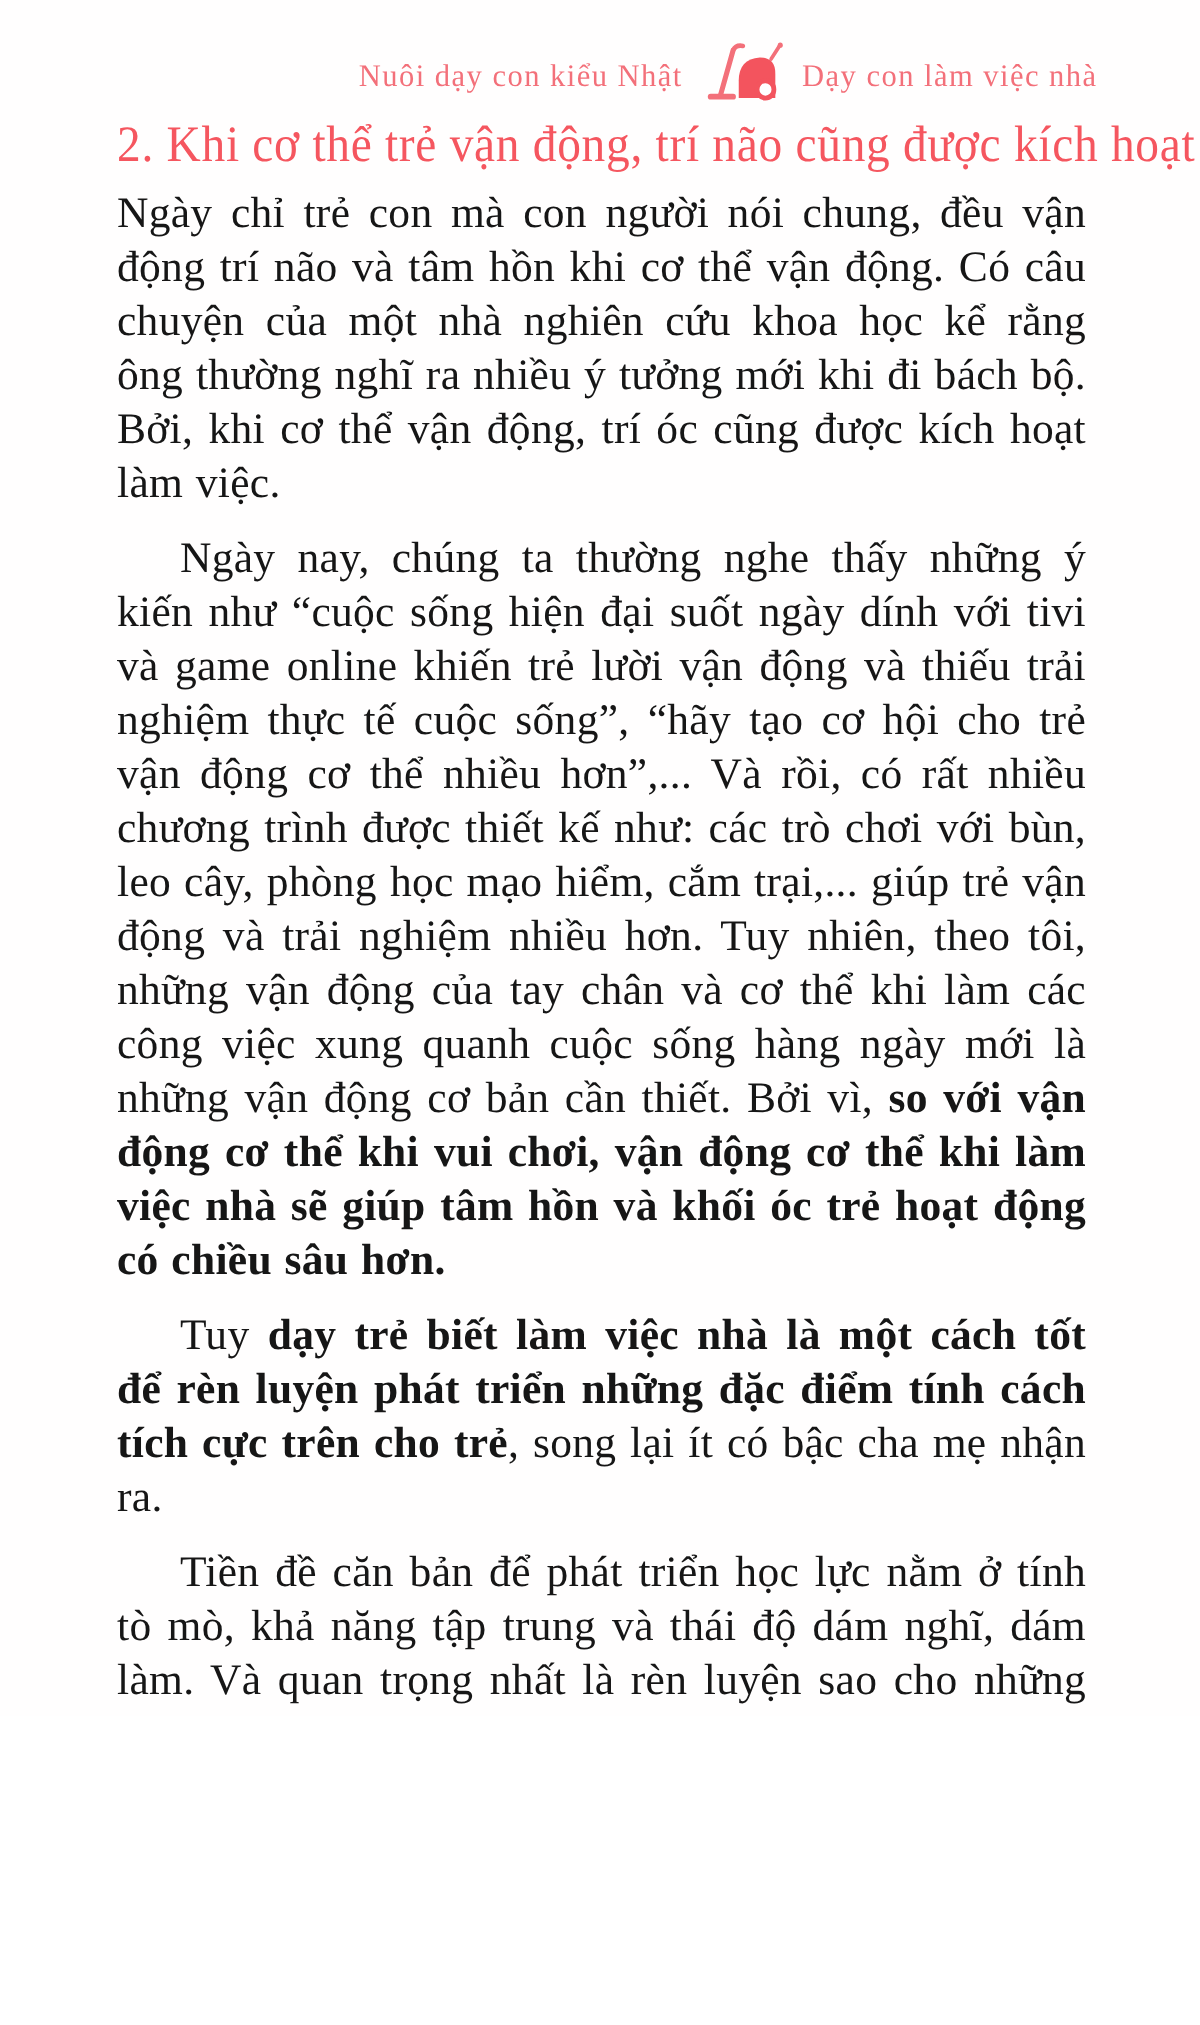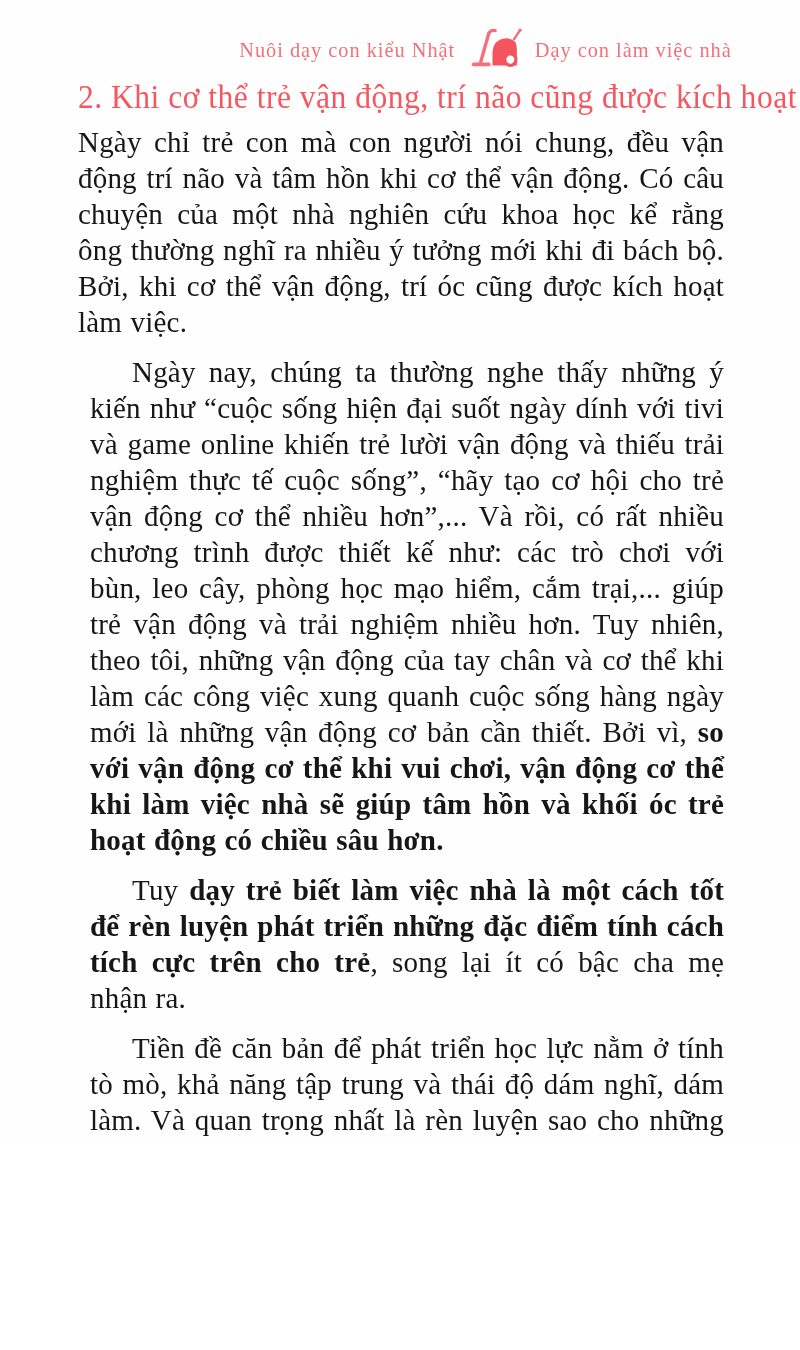--- a/index.html
+++ b/index.html
@@ -63,21 +63,20 @@
     line-height: 36px;
     text-align: justify;
     letter-spacing: 0.2px;
     word-spacing: 1px;
   }
   .body-text p {
     margin: 0 0 14px 0;
   }
   .body-text p.indent {
     text-indent: 42px;
-    margin-left: 12px;
   }
   .body-text .bold {
     font-weight: bold;
   }
   
   .page-number-circle {
     position: absolute;
     left: 337px;
     top: 1273px;
     width: 136px;

